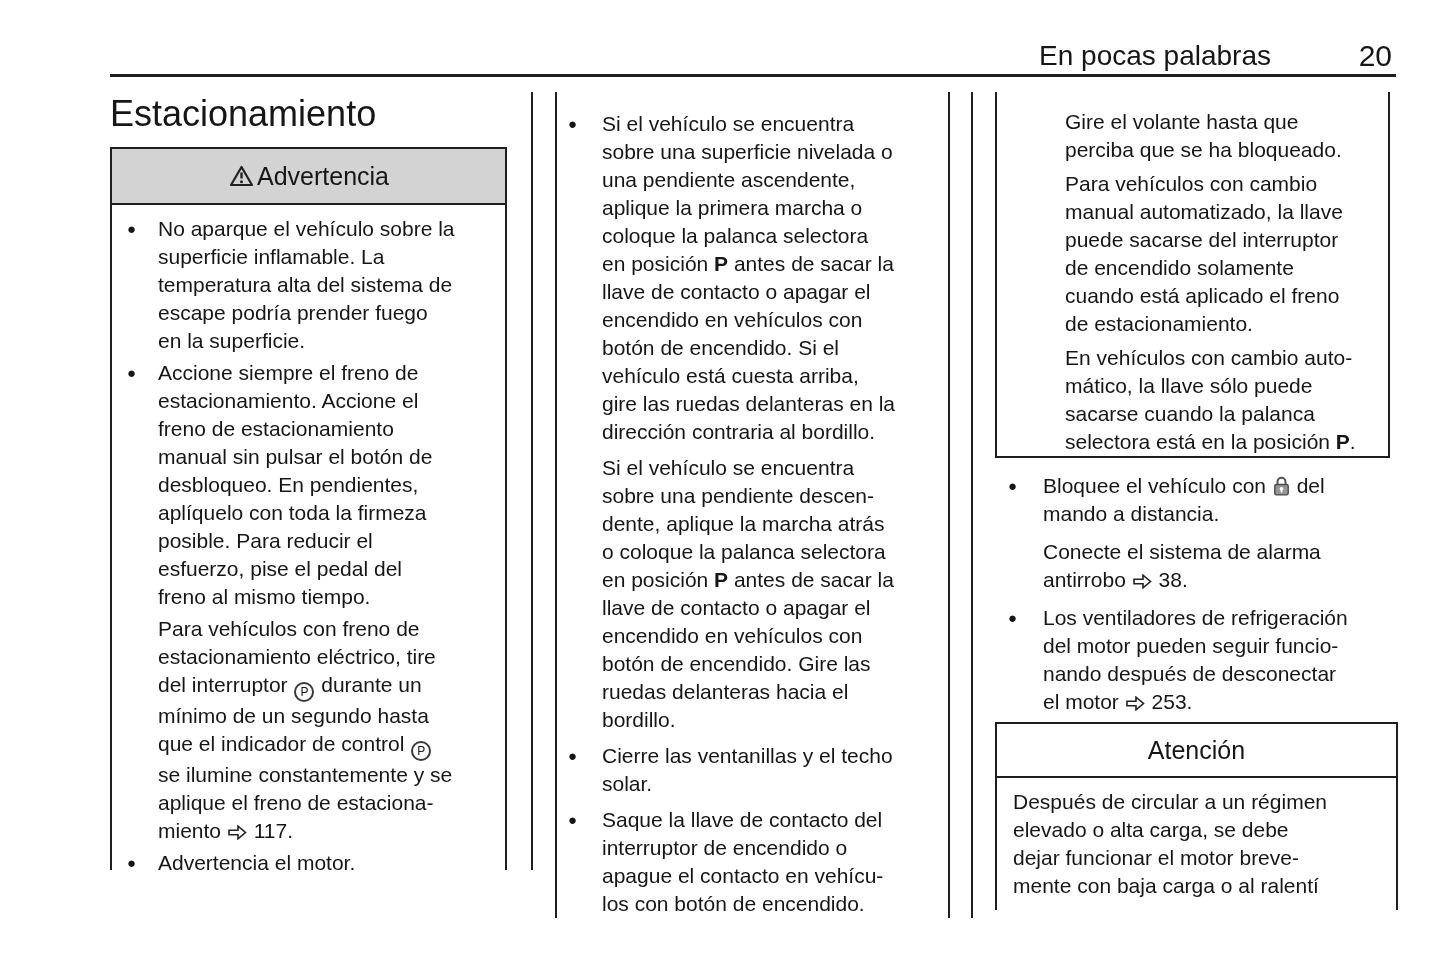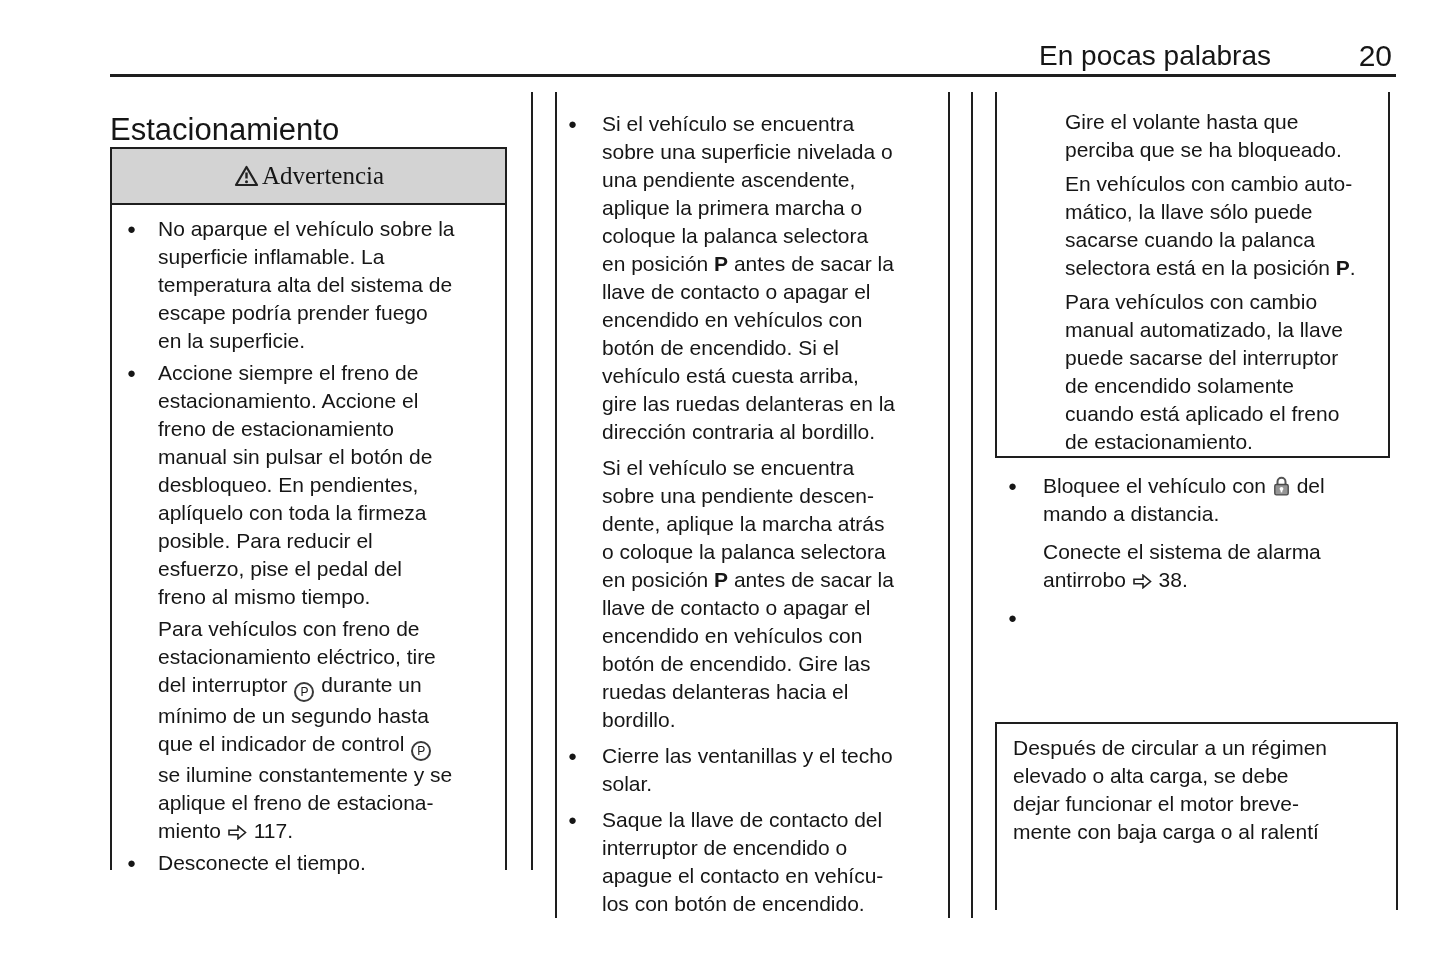--- a/index.html
+++ b/index.html
@@ -10,27 +10,27 @@
   }
   .abs { position:absolute; }
   .vrule { position:absolute; width:2px; background:var(--rule,#1e1e1e); }
 
   
   #hdr-rule { left:110px; top:74px; width:1286px; height:3px; background:var(--rule,#1e1e1e); }
   #hdr-title { top:39px; right:174px; font-size:28px; line-height:34px; }
   #hdr-num { top:39px; right:53px; font-size:30px; line-height:34px; }
 
   
-  #sec-heading { left:110px; top:95px; font-size:31px; line-height:38px;margin-top:16px; }
+  #sec-heading { left:110px; top:95px; font-size:36px; line-height:38px; }
   #warnbox { left:110px; top:147px; width:397px; height:723px;
              border-left:2px solid var(--rule); border-right:2px solid var(--rule); }
   .wb-header { height:58px; background:var(--warnbg,#d3d3d3);
                border-top:2px solid var(--rule); border-bottom:2px solid var(--rule);
                display:flex; align-items:center; justify-content:center; font-size:25px; }
-  .wb-header .ttl { margin-left:2px;font-family:Liberation Serif, serif; }
+  .wb-header .ttl { margin-left:2px; }
   .wb-body { padding:10px 4px 0 12px; }
 
   
   #rule-a { left:531px; top:92px; height:778px; }
   #midbox { left:555px; top:92px; width:395px; height:826px;
             border-left:2px solid var(--rule); border-right:2px solid var(--rule);
             padding:18px 4px 0 8px; }
   #rule-b { left:971px; top:92px; height:826px; }
   #rightbox { left:995px; top:92px; width:395px; height:366px;
               border-left:2px solid var(--rule); border-right:2px solid var(--rule);
@@ -94,21 +94,21 @@
       </div>
       <div class="li-row">
         <span class="bullet"></span>
         <div class="li-text">Para vehículos con freno de<br>estacionamiento eléctrico, tire<br>del interruptor <span class="cp">P</span> durante un<br>mínimo de un segundo hasta<br>que el indicador de control <span class="cp">P</span><br>se ilumine constantemente y se<br>aplique el freno de estaciona-<br>miento <span class="ic">
       <svg width="19" height="15" viewBox="0 0 19 15">
         <polygon points="1,5.2 10,5.2 10,1.2 17.5,7.5 10,13.8 10,9.8 1,9.8" fill="#fff" stroke="#222" stroke-width="1.6" stroke-linejoin="miter"></polygon>
       </svg></span> 117.</div>
       </div>
       <div class="li-row">
         <span class="bullet">●</span>
-        <div class="li-text">Desconecte el tiempo.</div>
+        <div class="li-text">Advertencia el motor.</div>
       </div>
     </div>
 </div>
 
 <div class="vrule" id="rule-a"></div>
 <div class="abs" id="midbox">
     <div class="li-row">
       <span class="bullet">●</span>
       <div class="li-text">Si el vehículo se encuentra<br>sobre una superficie nivelada o<br>una pendiente ascendente,<br>aplique la primera marcha o<br>coloque la palanca selectora<br>en posición <b>P</b> antes de sacar la<br>llave de contacto o apagar el<br>encendido en vehículos con<br>botón de encendido. Si el<br>vehículo está cuesta arriba,<br>gire las ruedas delanteras en la<br>dirección contraria al bordillo.</div>
     </div>
@@ -125,24 +125,24 @@
       <div class="li-text">Saque la llave de contacto del<br>interruptor de encendido o<br>apague el contacto en vehícu-<br>los con botón de encendido.</div>
     </div>
   </div>
 <div class="vrule" id="rule-b"></div>
 
 <div class="abs" id="rightbox">
     <div class="li-row">
       <div class="li-text">Gire el volante hasta que<br>perciba que se ha bloqueado.</div>
     </div>
     <div class="li-row">
-      <div class="li-text">En vehículos con cambio auto-<br>mático, la llave sólo puede<br>sacarse cuando la palanca<br>selectora está en la posición <b>P</b>.</div>
+      <div class="li-text">Para vehículos con cambio<br>manual automatizado, la llave<br>puede sacarse del interruptor<br>de encendido solamente<br>cuando está aplicado el freno<br>de estacionamiento.</div>
     </div>
     <div class="li-row">
-      <div class="li-text">Para vehículos con cambio<br>manual automatizado, la llave<br>puede sacarse del interruptor<br>de encendido solamente<br>cuando está aplicado el freno<br>de estacionamiento.</div>
+      <div class="li-text">En vehículos con cambio auto-<br>mático, la llave sólo puede<br>sacarse cuando la palanca<br>selectora está en la posición <b>P</b>.</div>
     </div>
   </div>
 
 <div class="abs" id="rightlower">
     <div class="li-row">
       <span class="bullet">●</span>
       <div class="li-text">Bloquee el vehículo con <span class="ic" style="vertical-align:-3px">
       <svg width="17" height="20" viewBox="0 0 17 20">
         <path d="M4.5 8.5 V5.8 a4 4 0 0 1 8 0 V8.5" fill="none" stroke="#555" stroke-width="2"></path>
         <rect x="1.8" y="8.5" width="13.4" height="10.4" rx="1.6" fill="#969696" stroke="#4a4a4a" stroke-width="1.4"></rect>
@@ -152,22 +152,29 @@
     </div>
     <div class="li-row">
       <span class="bullet"></span>
       <div class="li-text">Conecte el sistema de alarma<br>antirrobo <span class="ic">
       <svg width="19" height="15" viewBox="0 0 19 15">
         <polygon points="1,5.2 10,5.2 10,1.2 17.5,7.5 10,13.8 10,9.8 1,9.8" fill="#fff" stroke="#222" stroke-width="1.6" stroke-linejoin="miter"></polygon>
       </svg></span> 38.</div>
     </div>
     <div class="li-row">
       <span class="bullet">●</span>
+      <div class="li-text">Los ventiladores de refrigeración<br>del motor pueden seguir funcio-<br>nando después de desconectar<br>el motor <span class="ic">
+      <svg width="19" height="15" viewBox="0 0 19 15">
+        <polygon points="1,5.2 10,5.2 10,1.2 17.5,7.5 10,13.8 10,9.8 1,9.8" fill="#fff" stroke="#222" stroke-width="1.6" stroke-linejoin="miter"></polygon>
+      </svg></span> 253.</div>
     </div>
   </div>
 
 <div class="abs" id="cautionbox">
+  <div class="cb-header">
+    <span>Atención</span>
+  </div>
   <div class="cb-body">
       <div class="li-row">
         <div class="li-text">Después de circular a un régimen<br>elevado o alta carga, se debe<br>dejar funcionar el motor breve-<br>mente con baja carga o al ralentí</div>
       </div>
     </div>
 </div>
 
 </body></html>

